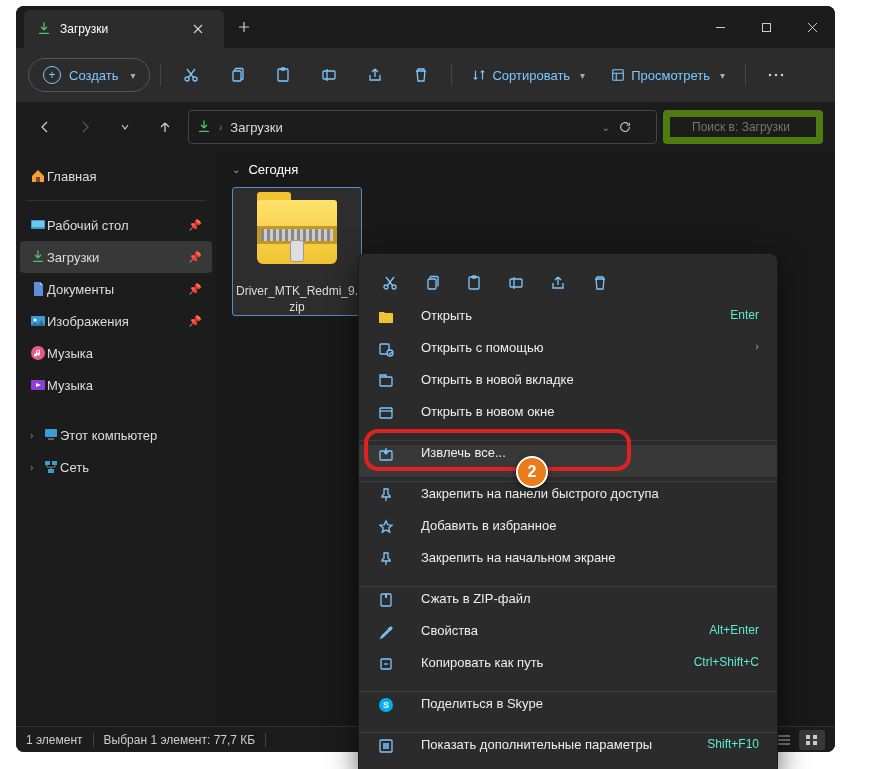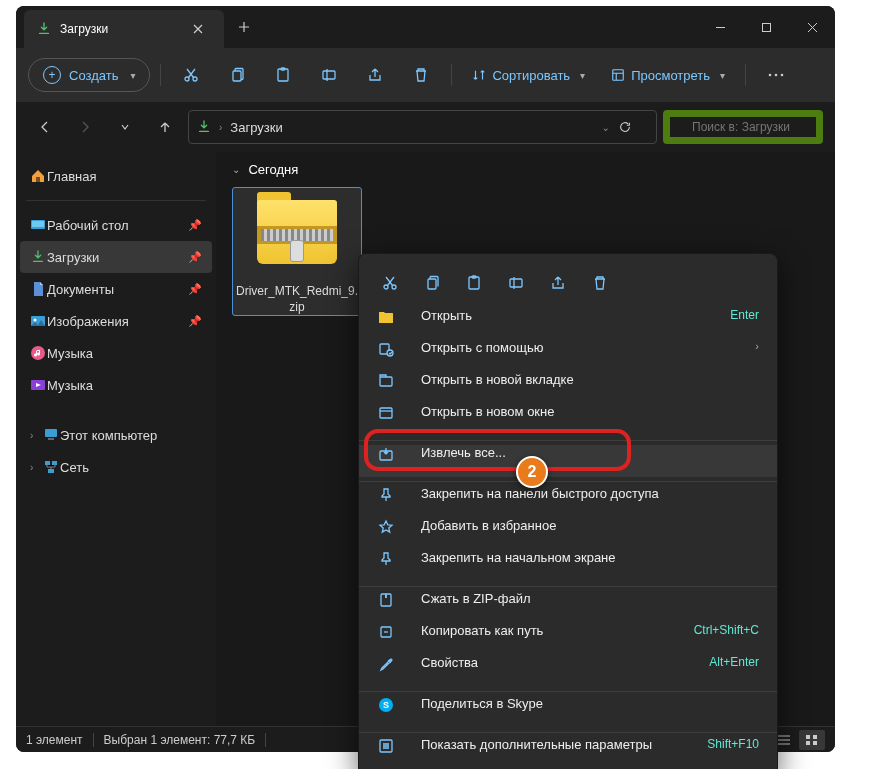--- a/index.html
+++ b/index.html
@@ -480,35 +480,35 @@
         <svg width="16" height="16" viewBox="0 0 16 16" stroke="#7cc7ff" fill="none" stroke-width="1.3">
           <rect x="3" y="2" width="10" height="12" rx="1"></rect>
           <path d="M8 2v4M7 3h2M7 5h2"></path>
         </svg>
       </span>
     <span>Сжать в ZIP-файл</span>
   </div>
   <div class="ctx-item">
     <span class="ci-icon">
         <svg width="16" height="16" viewBox="0 0 16 16" stroke="#7cc7ff" fill="none" stroke-width="1.3">
+          <path d="M13 3a3 3 0 01-4 4L4 12l-1 2 2-1 5-5a3 3 0 014-4l-2 2-1-1z"></path>
+        </svg>
+      </span>
+    <span>Свойства</span>
+    <span class="ci-shortcut">Alt+Enter</span>
+  </div>
+  <div class="ctx-item">
+    <span class="ci-icon">
+        <svg width="16" height="16" viewBox="0 0 16 16" stroke="#7cc7ff" fill="none" stroke-width="1.3">
           <rect x="3" y="3" width="10" height="10" rx="1"></rect>
           <path d="M6 8h4"></path>
         </svg>
       </span>
     <span>Копировать как путь</span>
     <span class="ci-shortcut">Ctrl+Shift+C</span>
-  </div>
-  <div class="ctx-item">
-    <span class="ci-icon">
-        <svg width="16" height="16" viewBox="0 0 16 16" stroke="#7cc7ff" fill="none" stroke-width="1.3">
-          <path d="M13 3a3 3 0 01-4 4L4 12l-1 2 2-1 5-5a3 3 0 014-4l-2 2-1-1z"></path>
-        </svg>
-      </span>
-    <span>Свойства</span>
-    <span class="ci-shortcut">Alt+Enter</span>
   </div>
   <div class="ctx-sep"></div>
   <div class="ctx-item">
     <span class="ci-icon">
         <svg width="16" height="16" viewBox="0 0 16 16">
           <circle cx="8" cy="8" r="7" fill="#00aff0"></circle>
           <text x="8" y="11" text-anchor="middle" font-size="9" fill="#fff" font-weight="bold">S</text>
         </svg>
       </span>
     <span>Поделиться в Skype</span>

